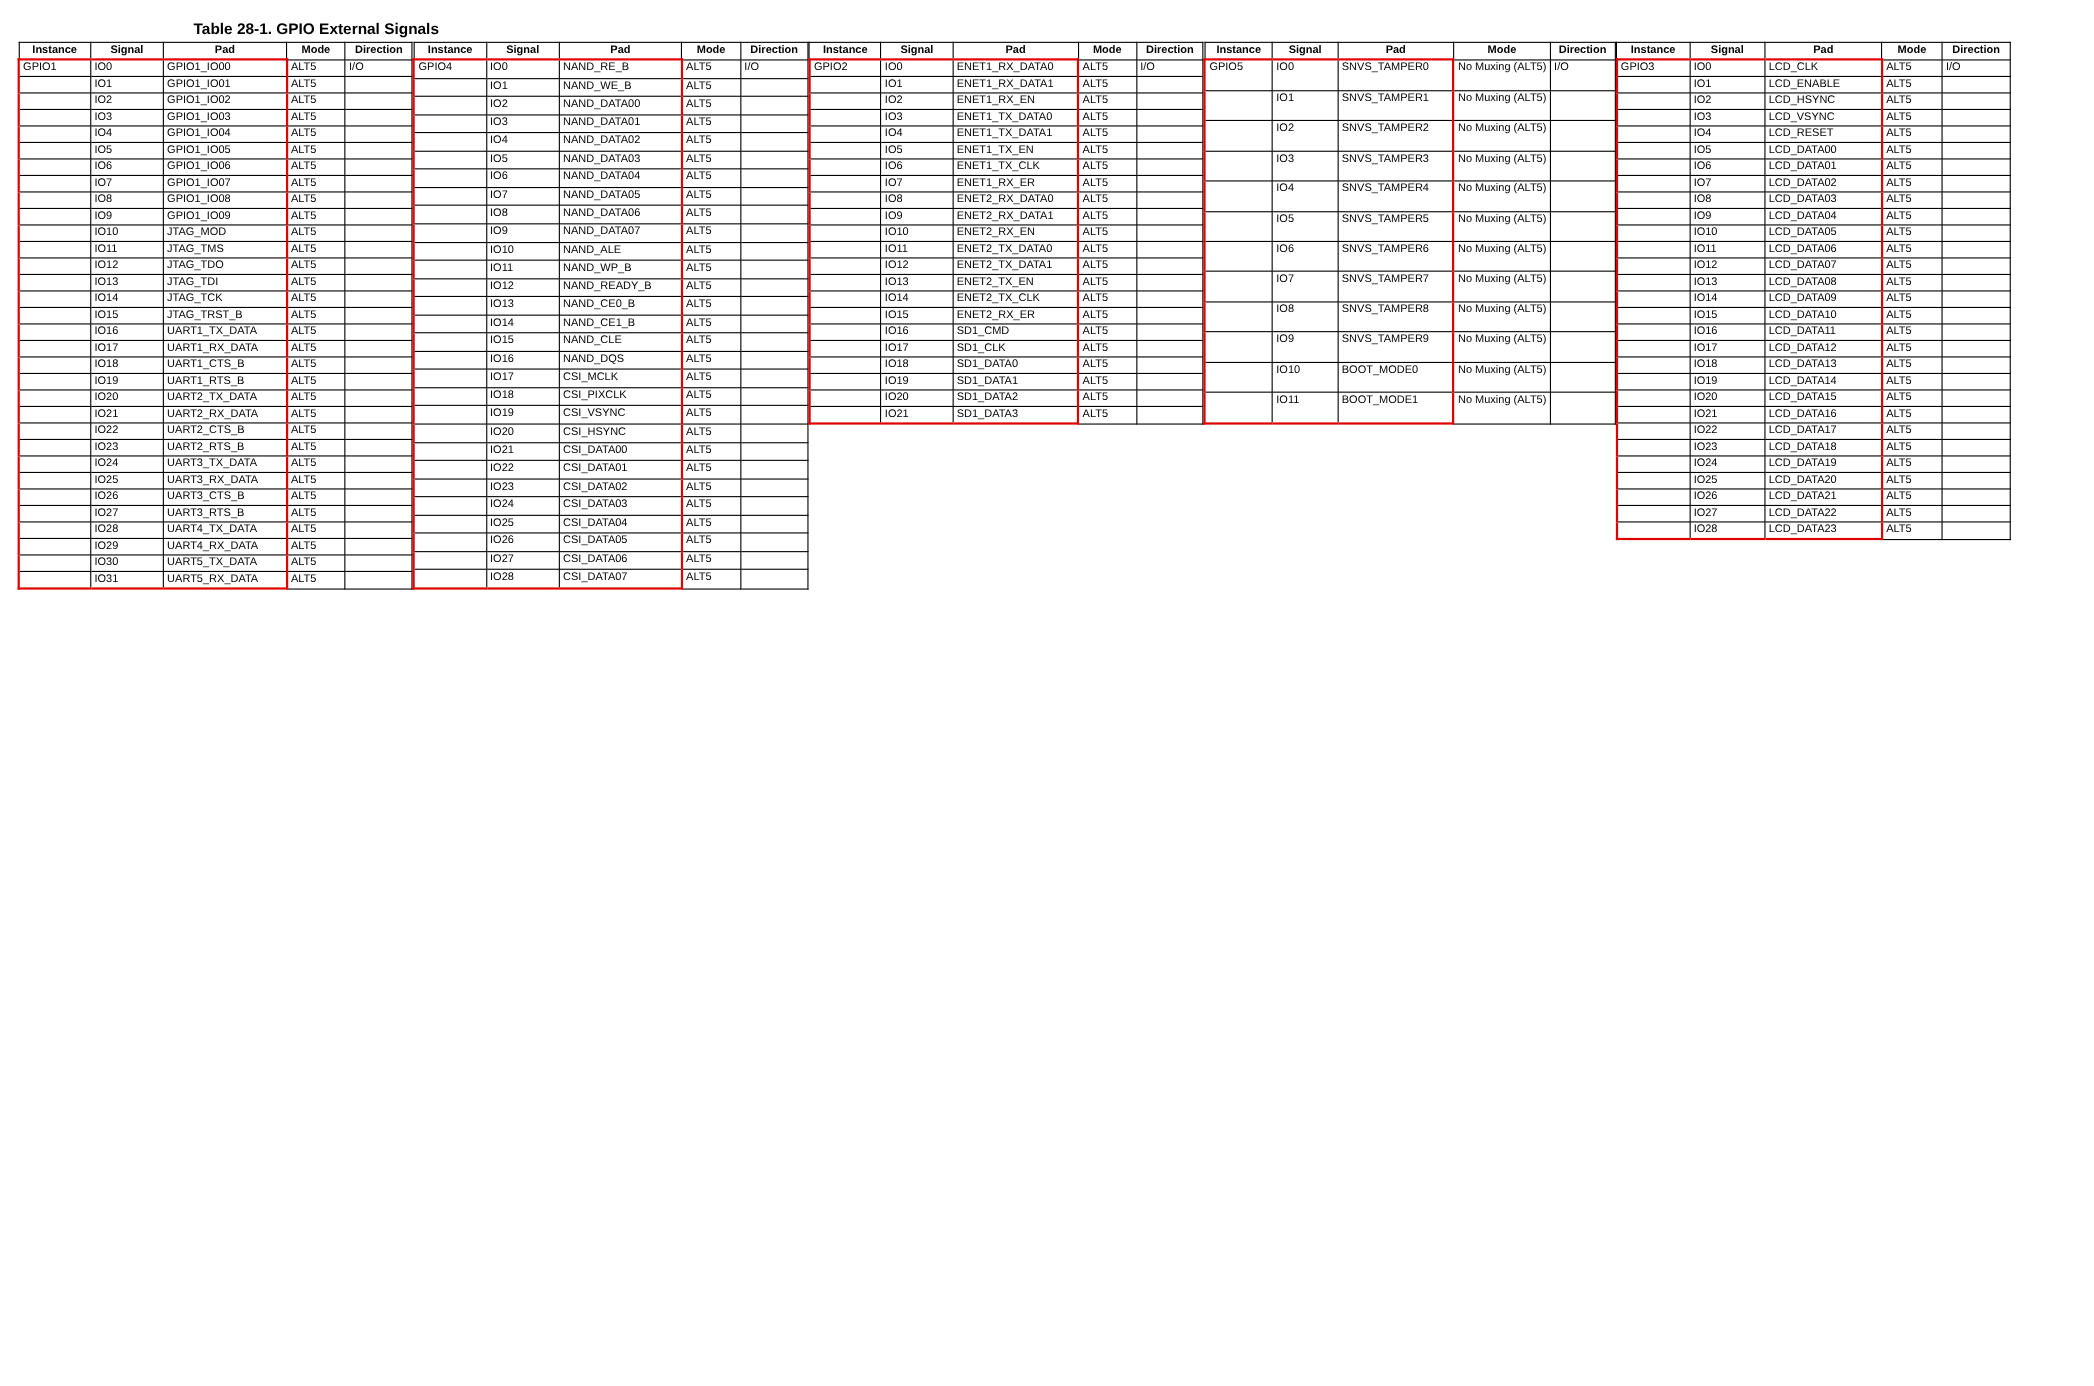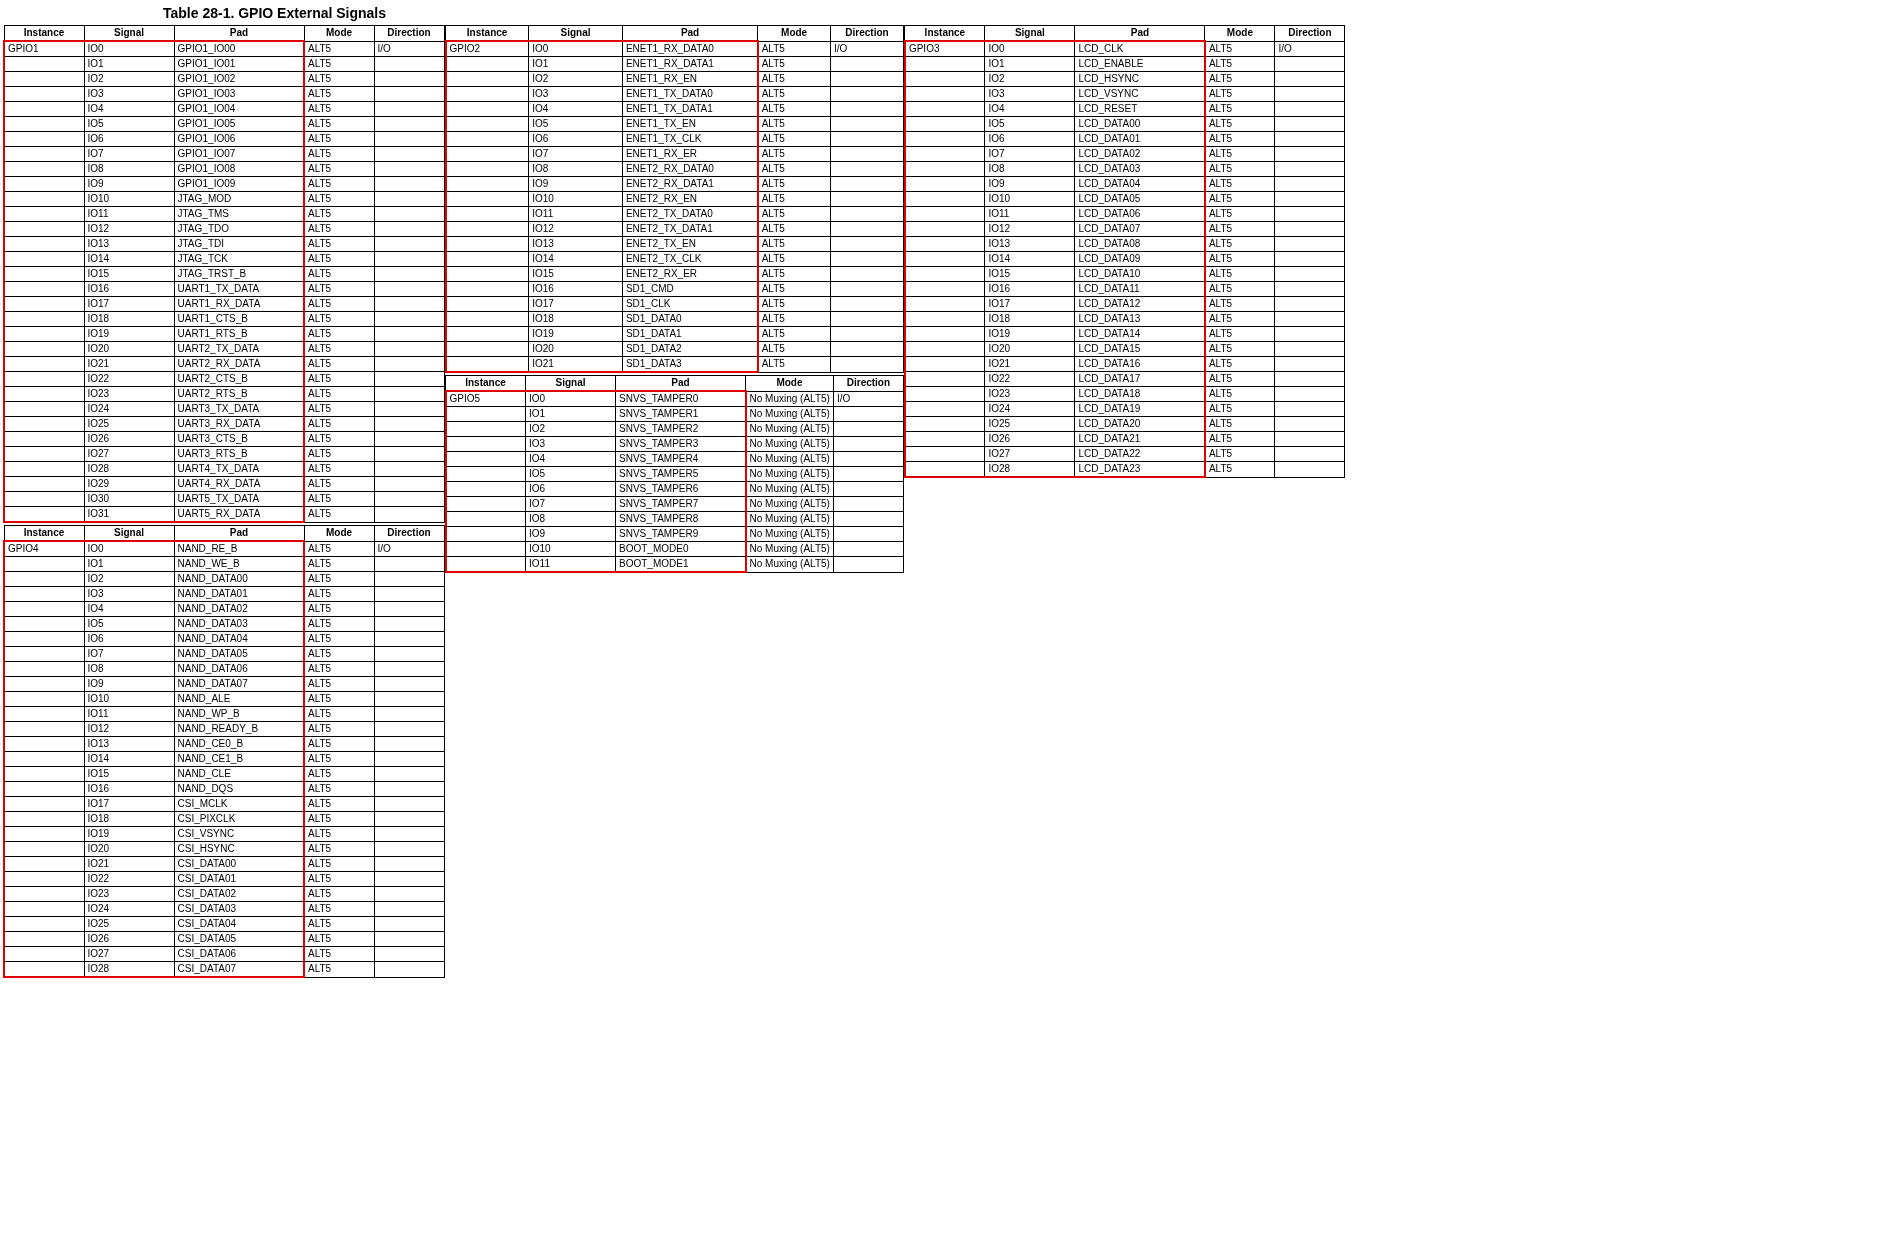--- a/index.html
+++ b/index.html
@@ -5,37 +5,36 @@
   html, body {
     margin: 0;
     padding: 0;
     background: #fff;
     font-family: Arial, Helvetica, sans-serif;
     font-size: 10px;
     color: #000;
   }
   .page {
     width: 1844px;
-    padding: 3px;
+    padding: 16px;
     box-sizing: border-box;
   }
   .title {
     font-size: 14px;
     font-weight: bold;
     margin: 2px 0 4px 160px;
   }
   .columns {
     display: flex;
     flex-direction: row;
     align-items: flex-start;
     gap: 0px;
   }
   .col {
     display: flex;
-    flex-direction: column;
   }
   table.gpio {
     border-collapse: collapse;
     table-layout: fixed;
     margin-bottom: 2px;
   }
   table.gpio th, table.gpio td {
     border: 1px solid #000;
     padding: 1px 3px;
     text-align: left;

